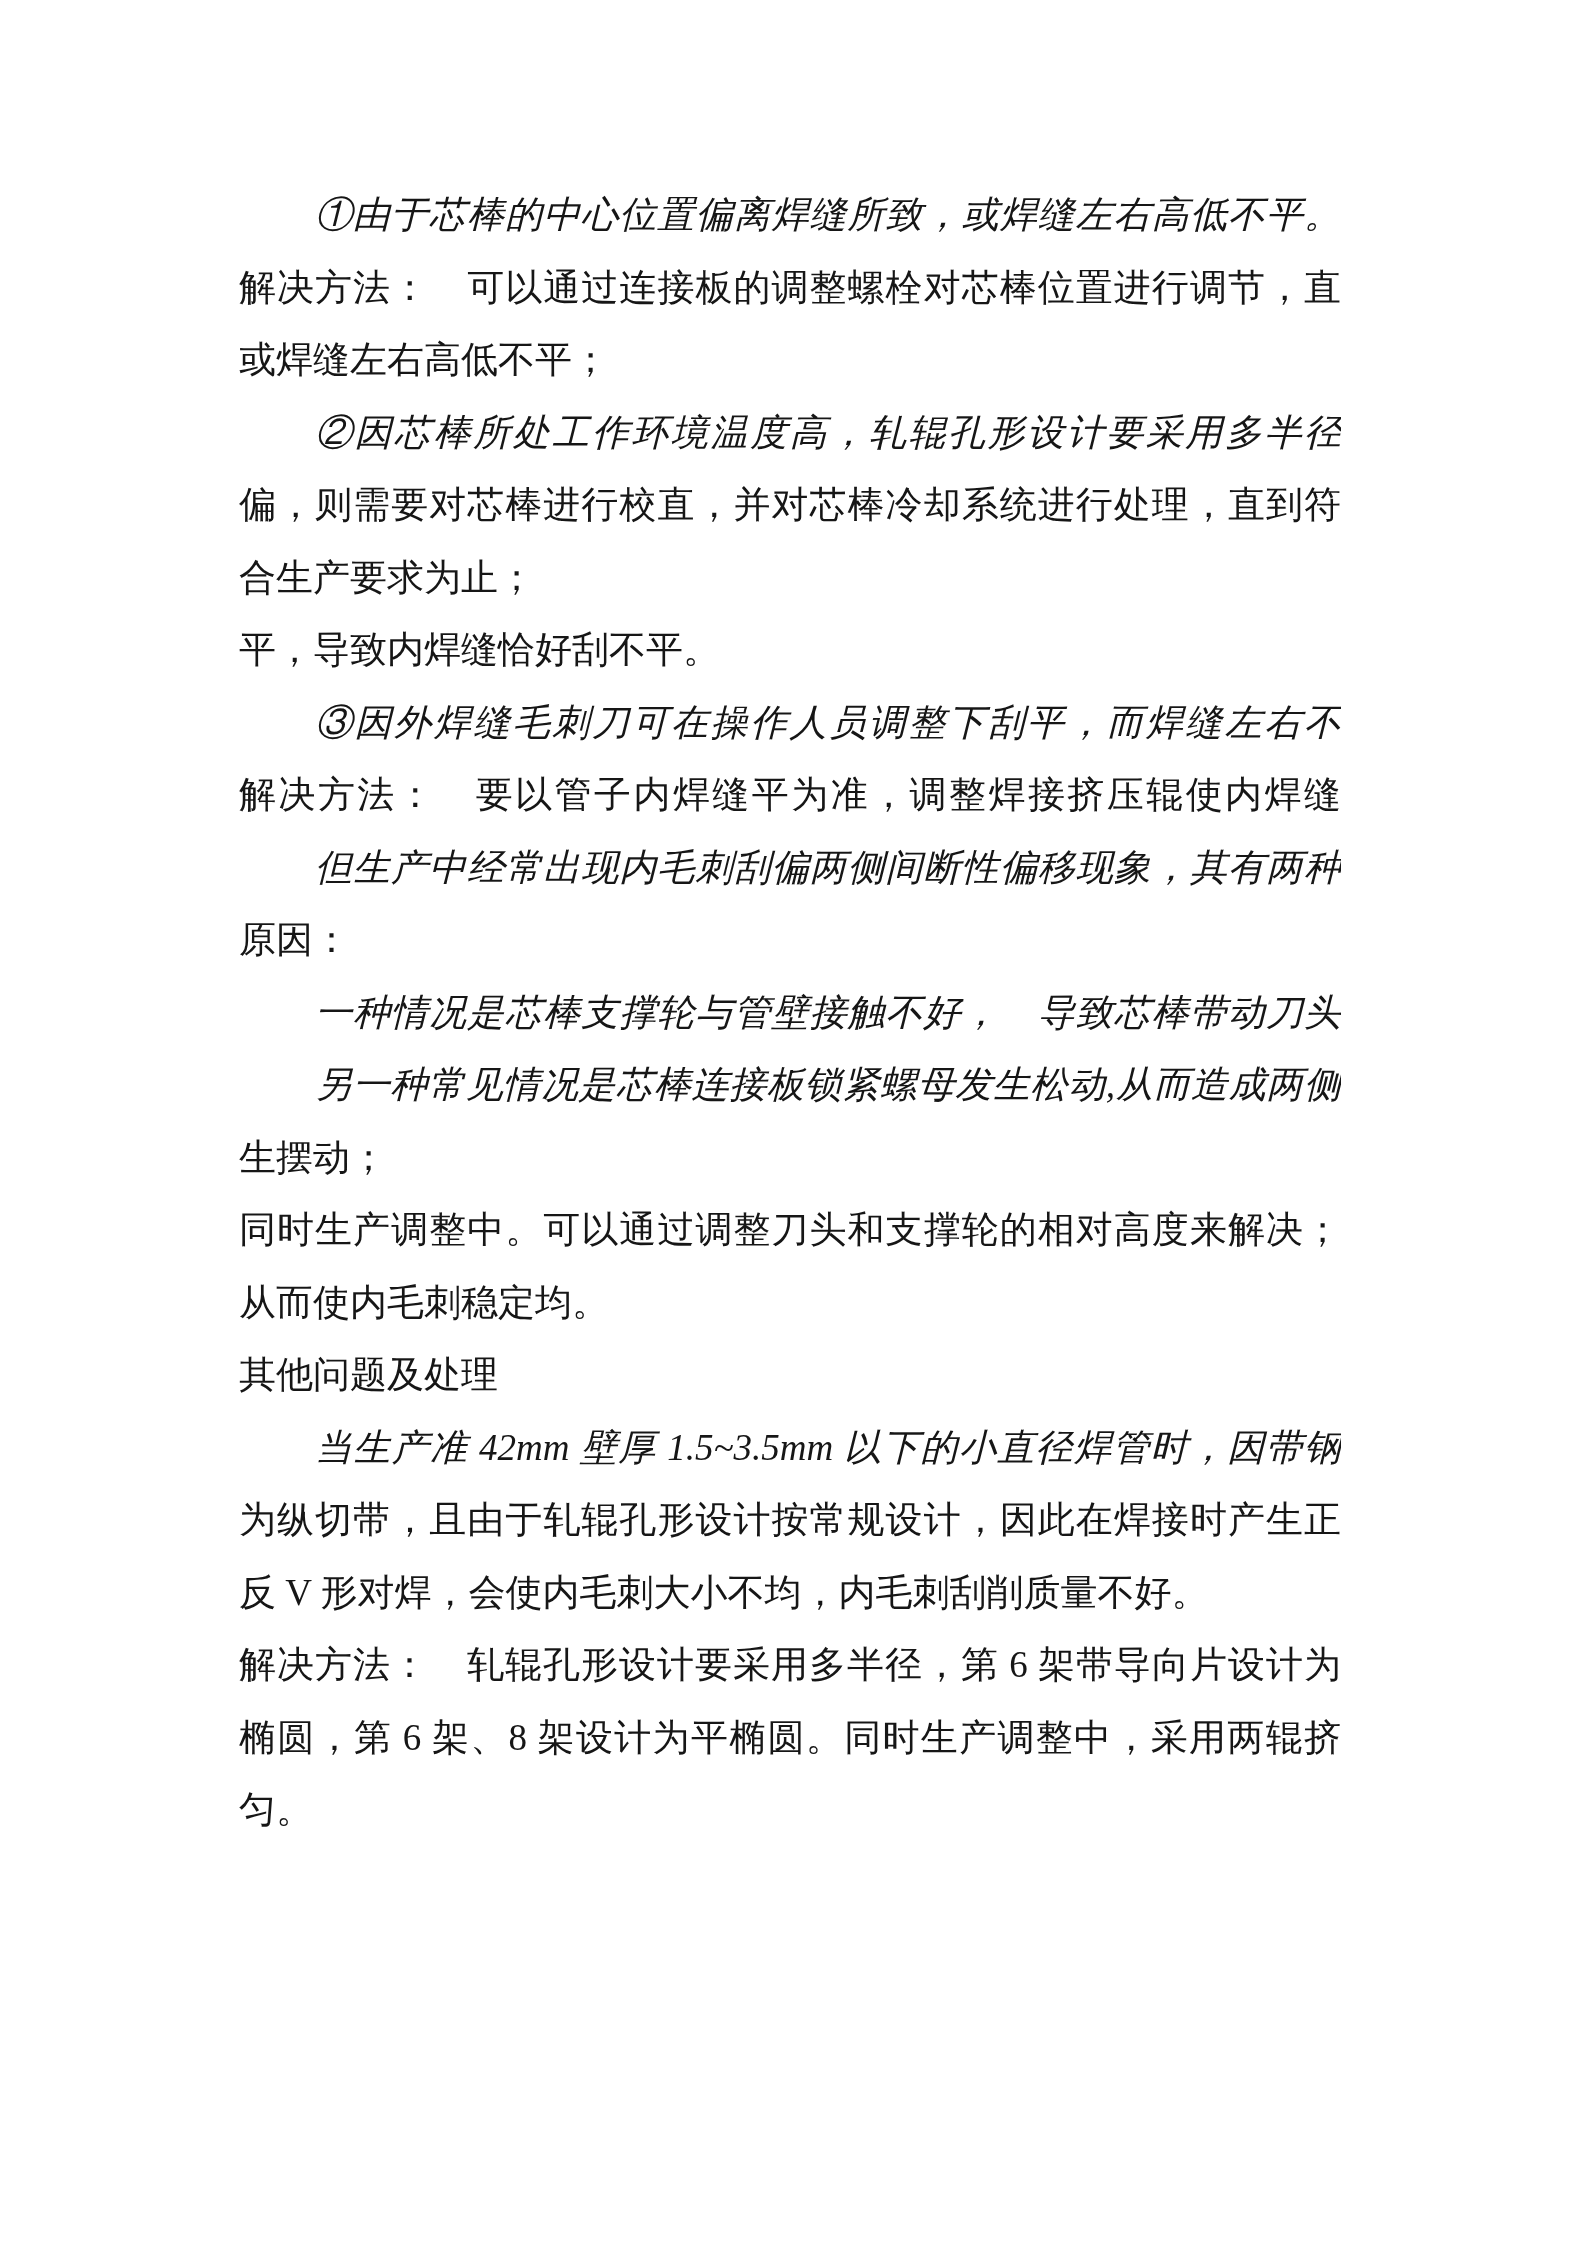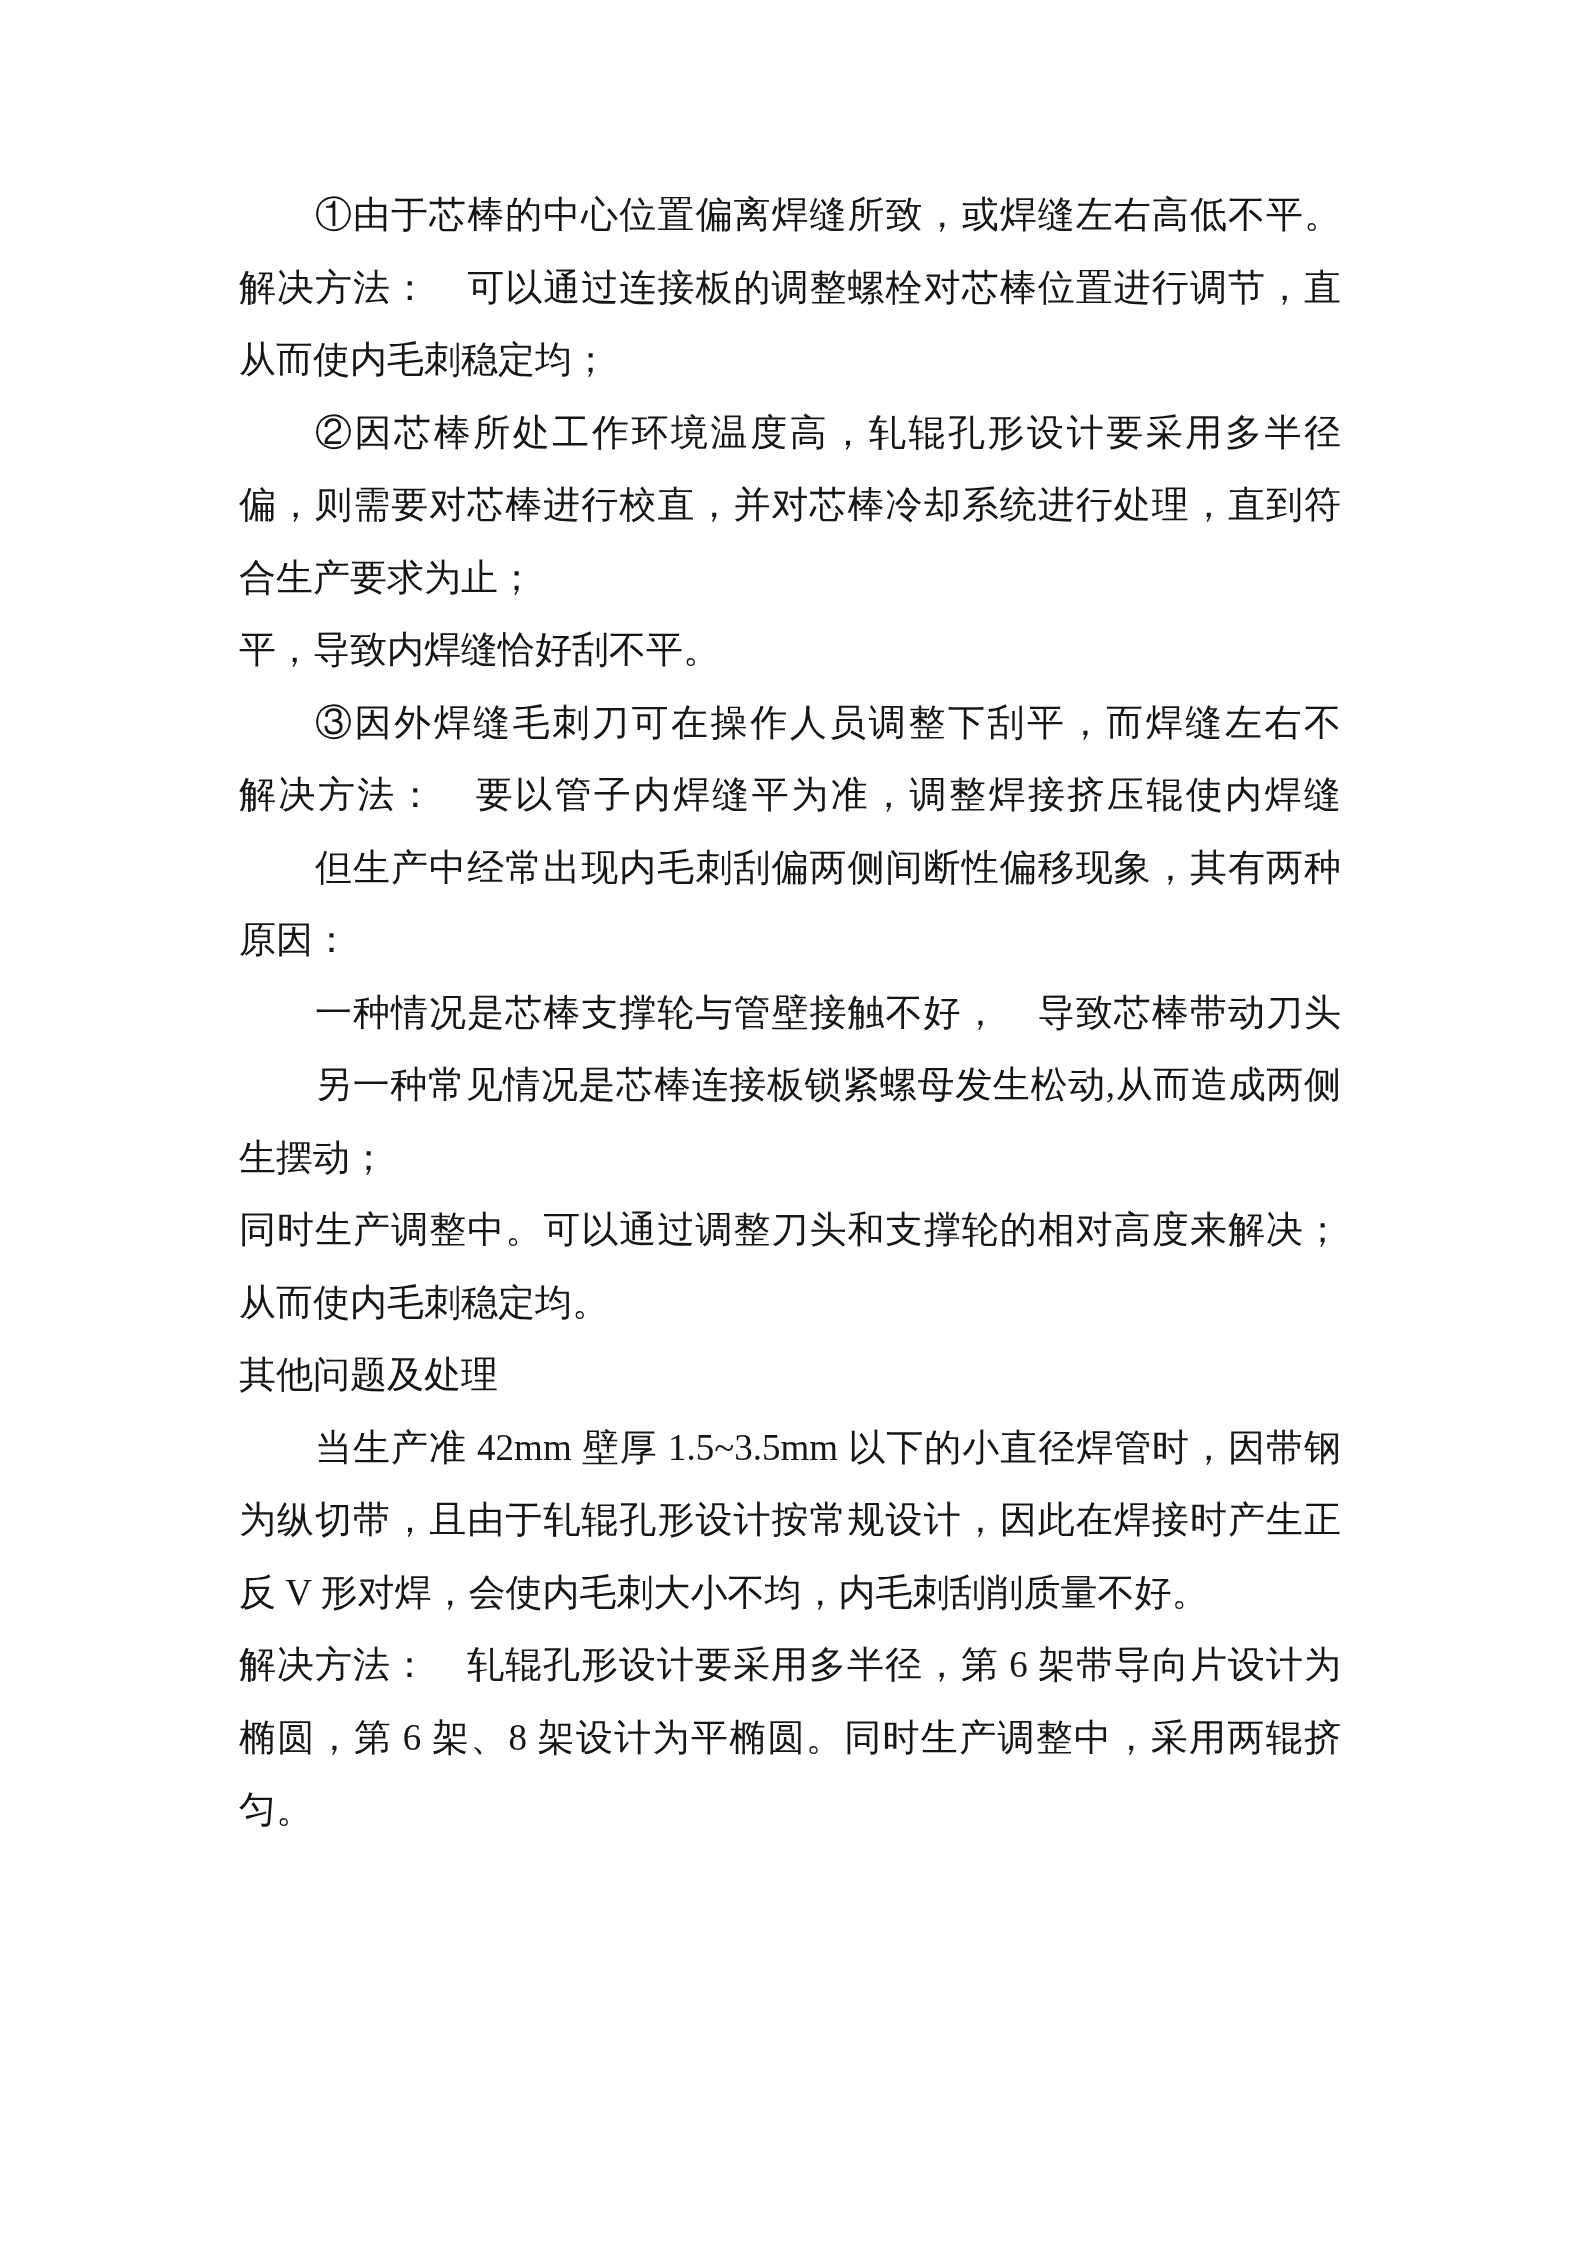--- a/index.html
+++ b/index.html
@@ -29,32 +29,33 @@
     text-align: justify;
     text-align-last: left;
     white-space: pre-wrap;
     overflow: hidden;
   }
   .ln.j {
     text-align-last: justify;
   }
   .ln.ind {
     text-indent: 76px;
+    font-style: italic;
   }
 </style>
 </head>
 <body>
 
 <div class="page">
   <div class="text-block">
 
     <div class="ln ind j">①由于芯棒的中心位置偏离焊缝所致，或焊缝左右高低不平。</div>
 
     <div class="ln j">解决方法：　可以通过连接板的调整螺栓对芯棒位置进行调节，直到</div>
-    <div class="ln">从而使内毛刺稳定均；</div>
+    <div class="ln">或焊缝左右高低不平；</div>
 
     <div class="ln ind j">②因芯棒所处工作环境温度高，轧辊孔形设计要采用多半径</div>
     <div class="ln j">偏，则需要对芯棒进行校直，并对芯棒冷却系统进行处理，直到符</div>
     <div class="ln">合生产要求为止；</div>
 
     <div class="ln">平，导致内焊缝恰好刮不平。</div>
     <div class="ln ind j">③因外焊缝毛刺刀可在操作人员调整下刮平，而焊缝左右不</div>
 
     <div class="ln j">解决方法：　要以管子内焊缝平为准，调整焊接挤压辊使内焊缝平。</div>
 

